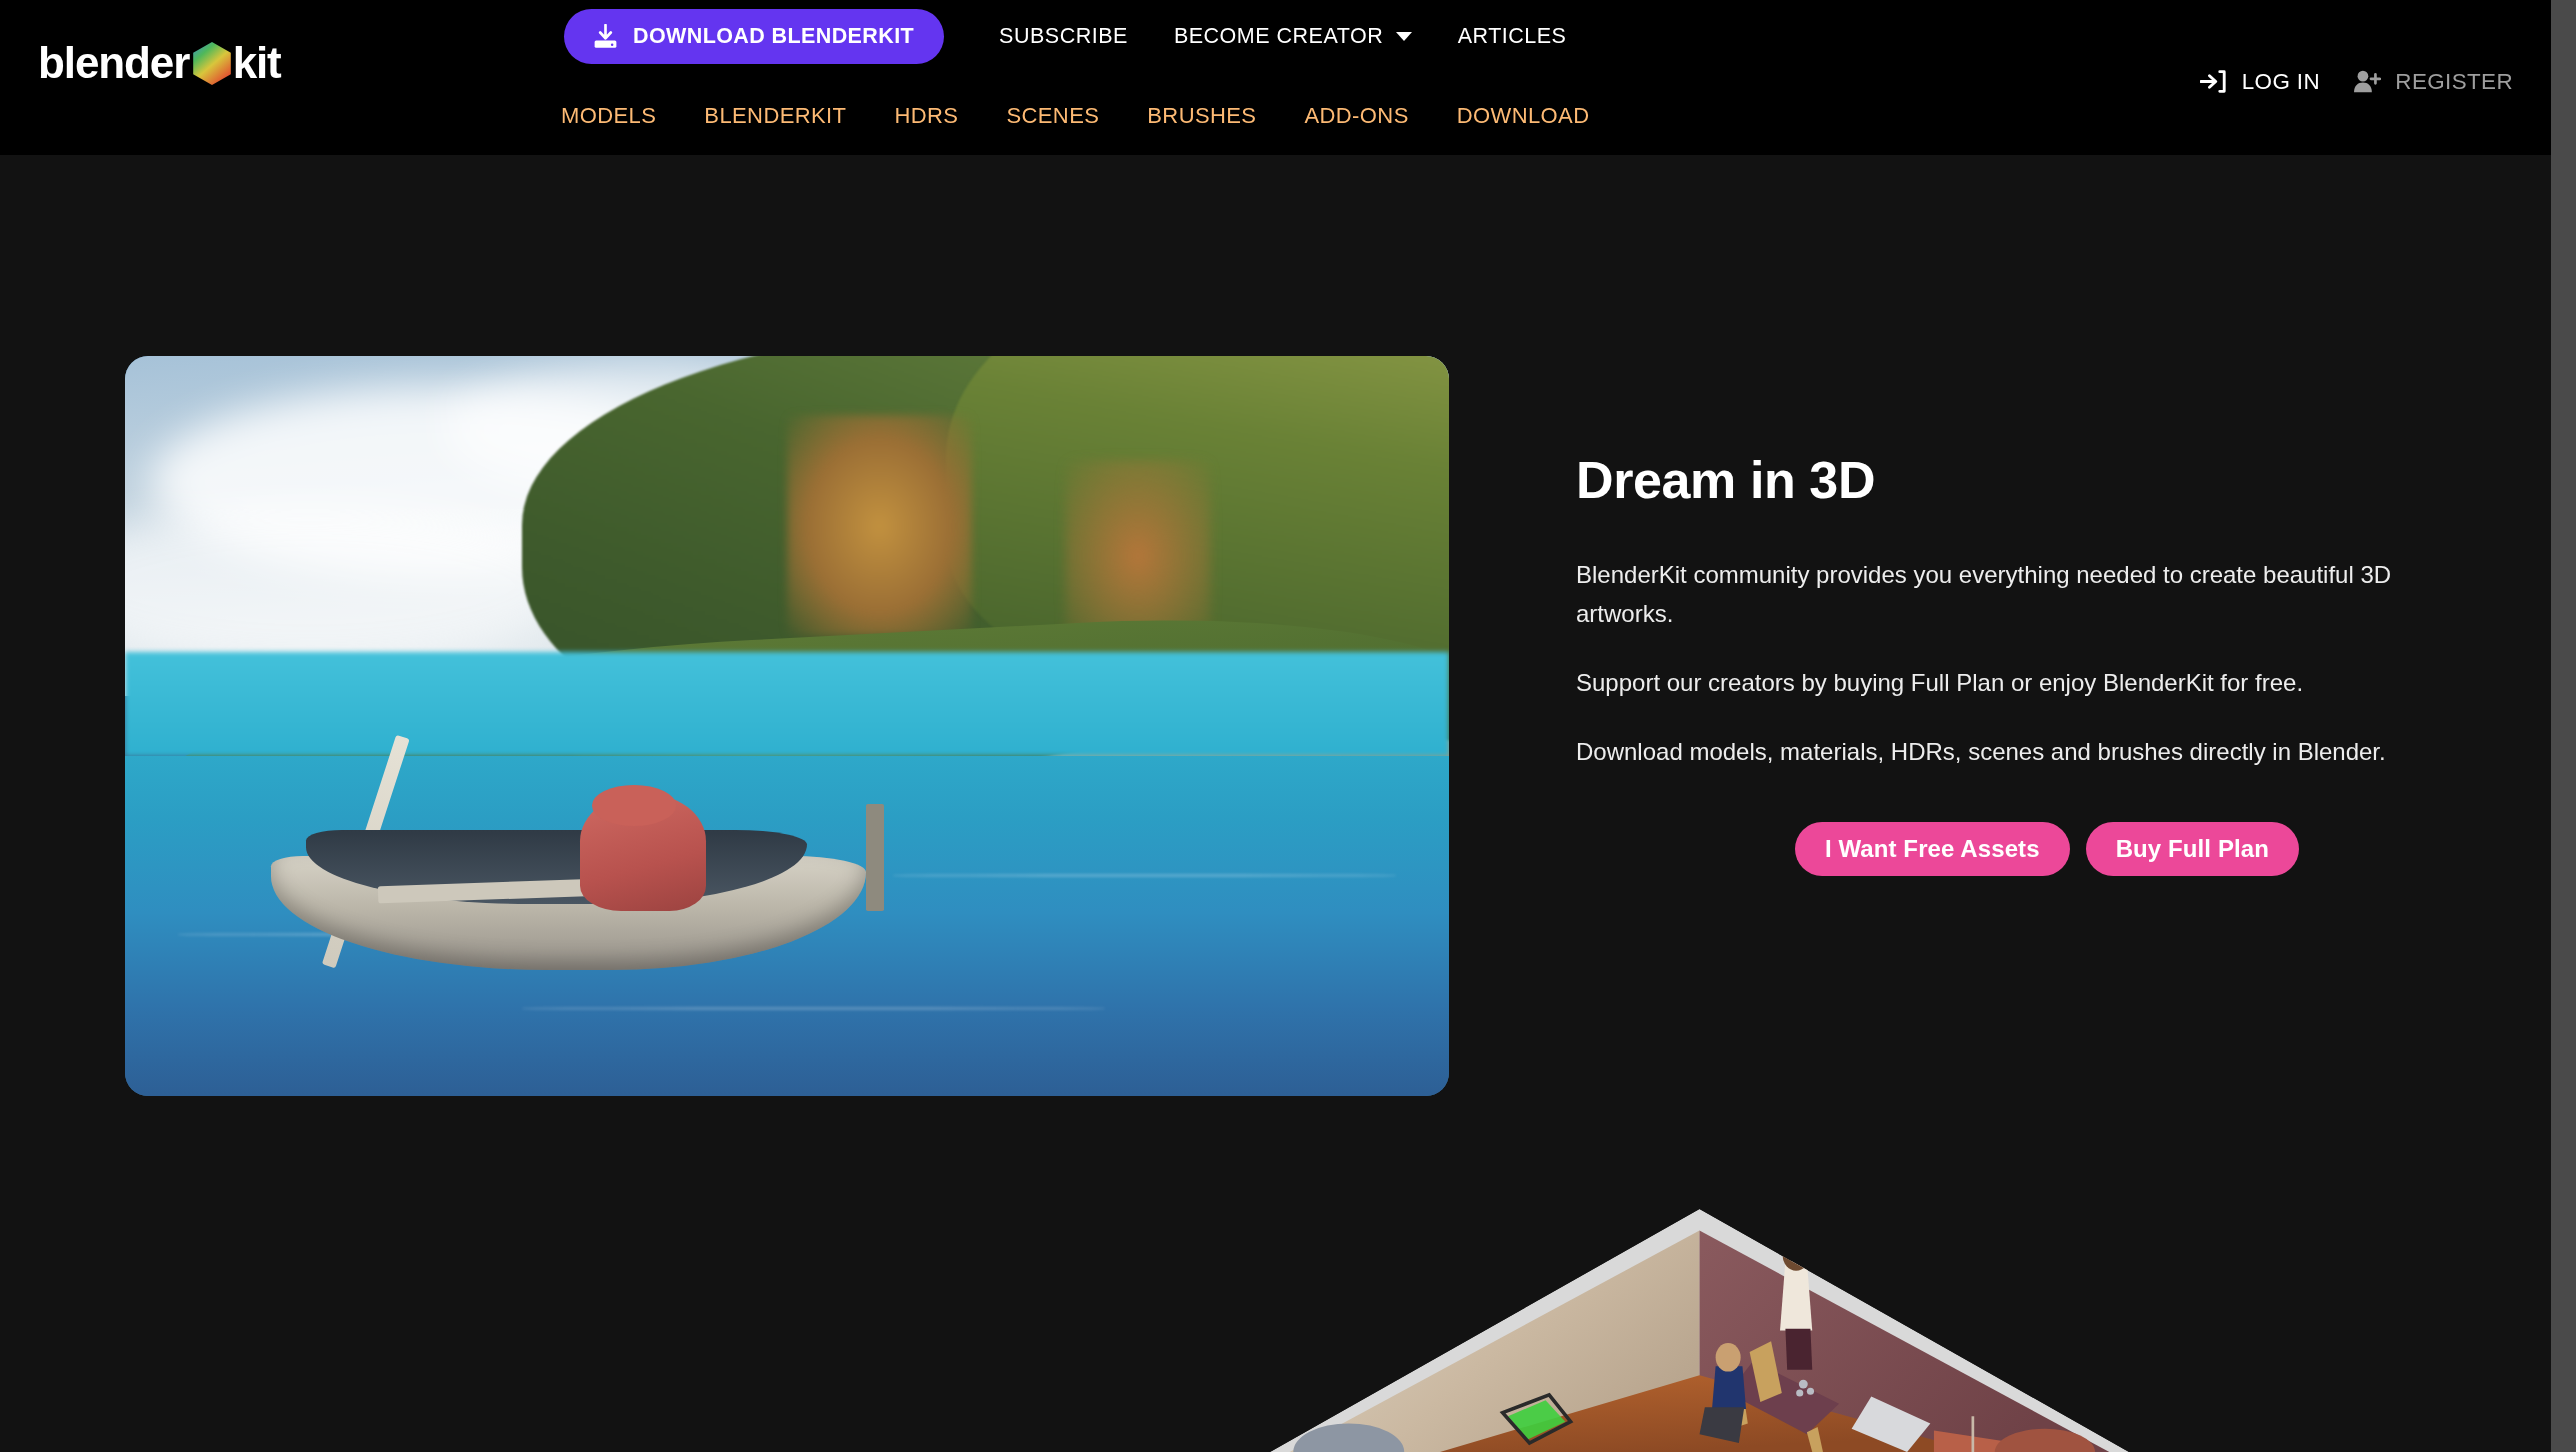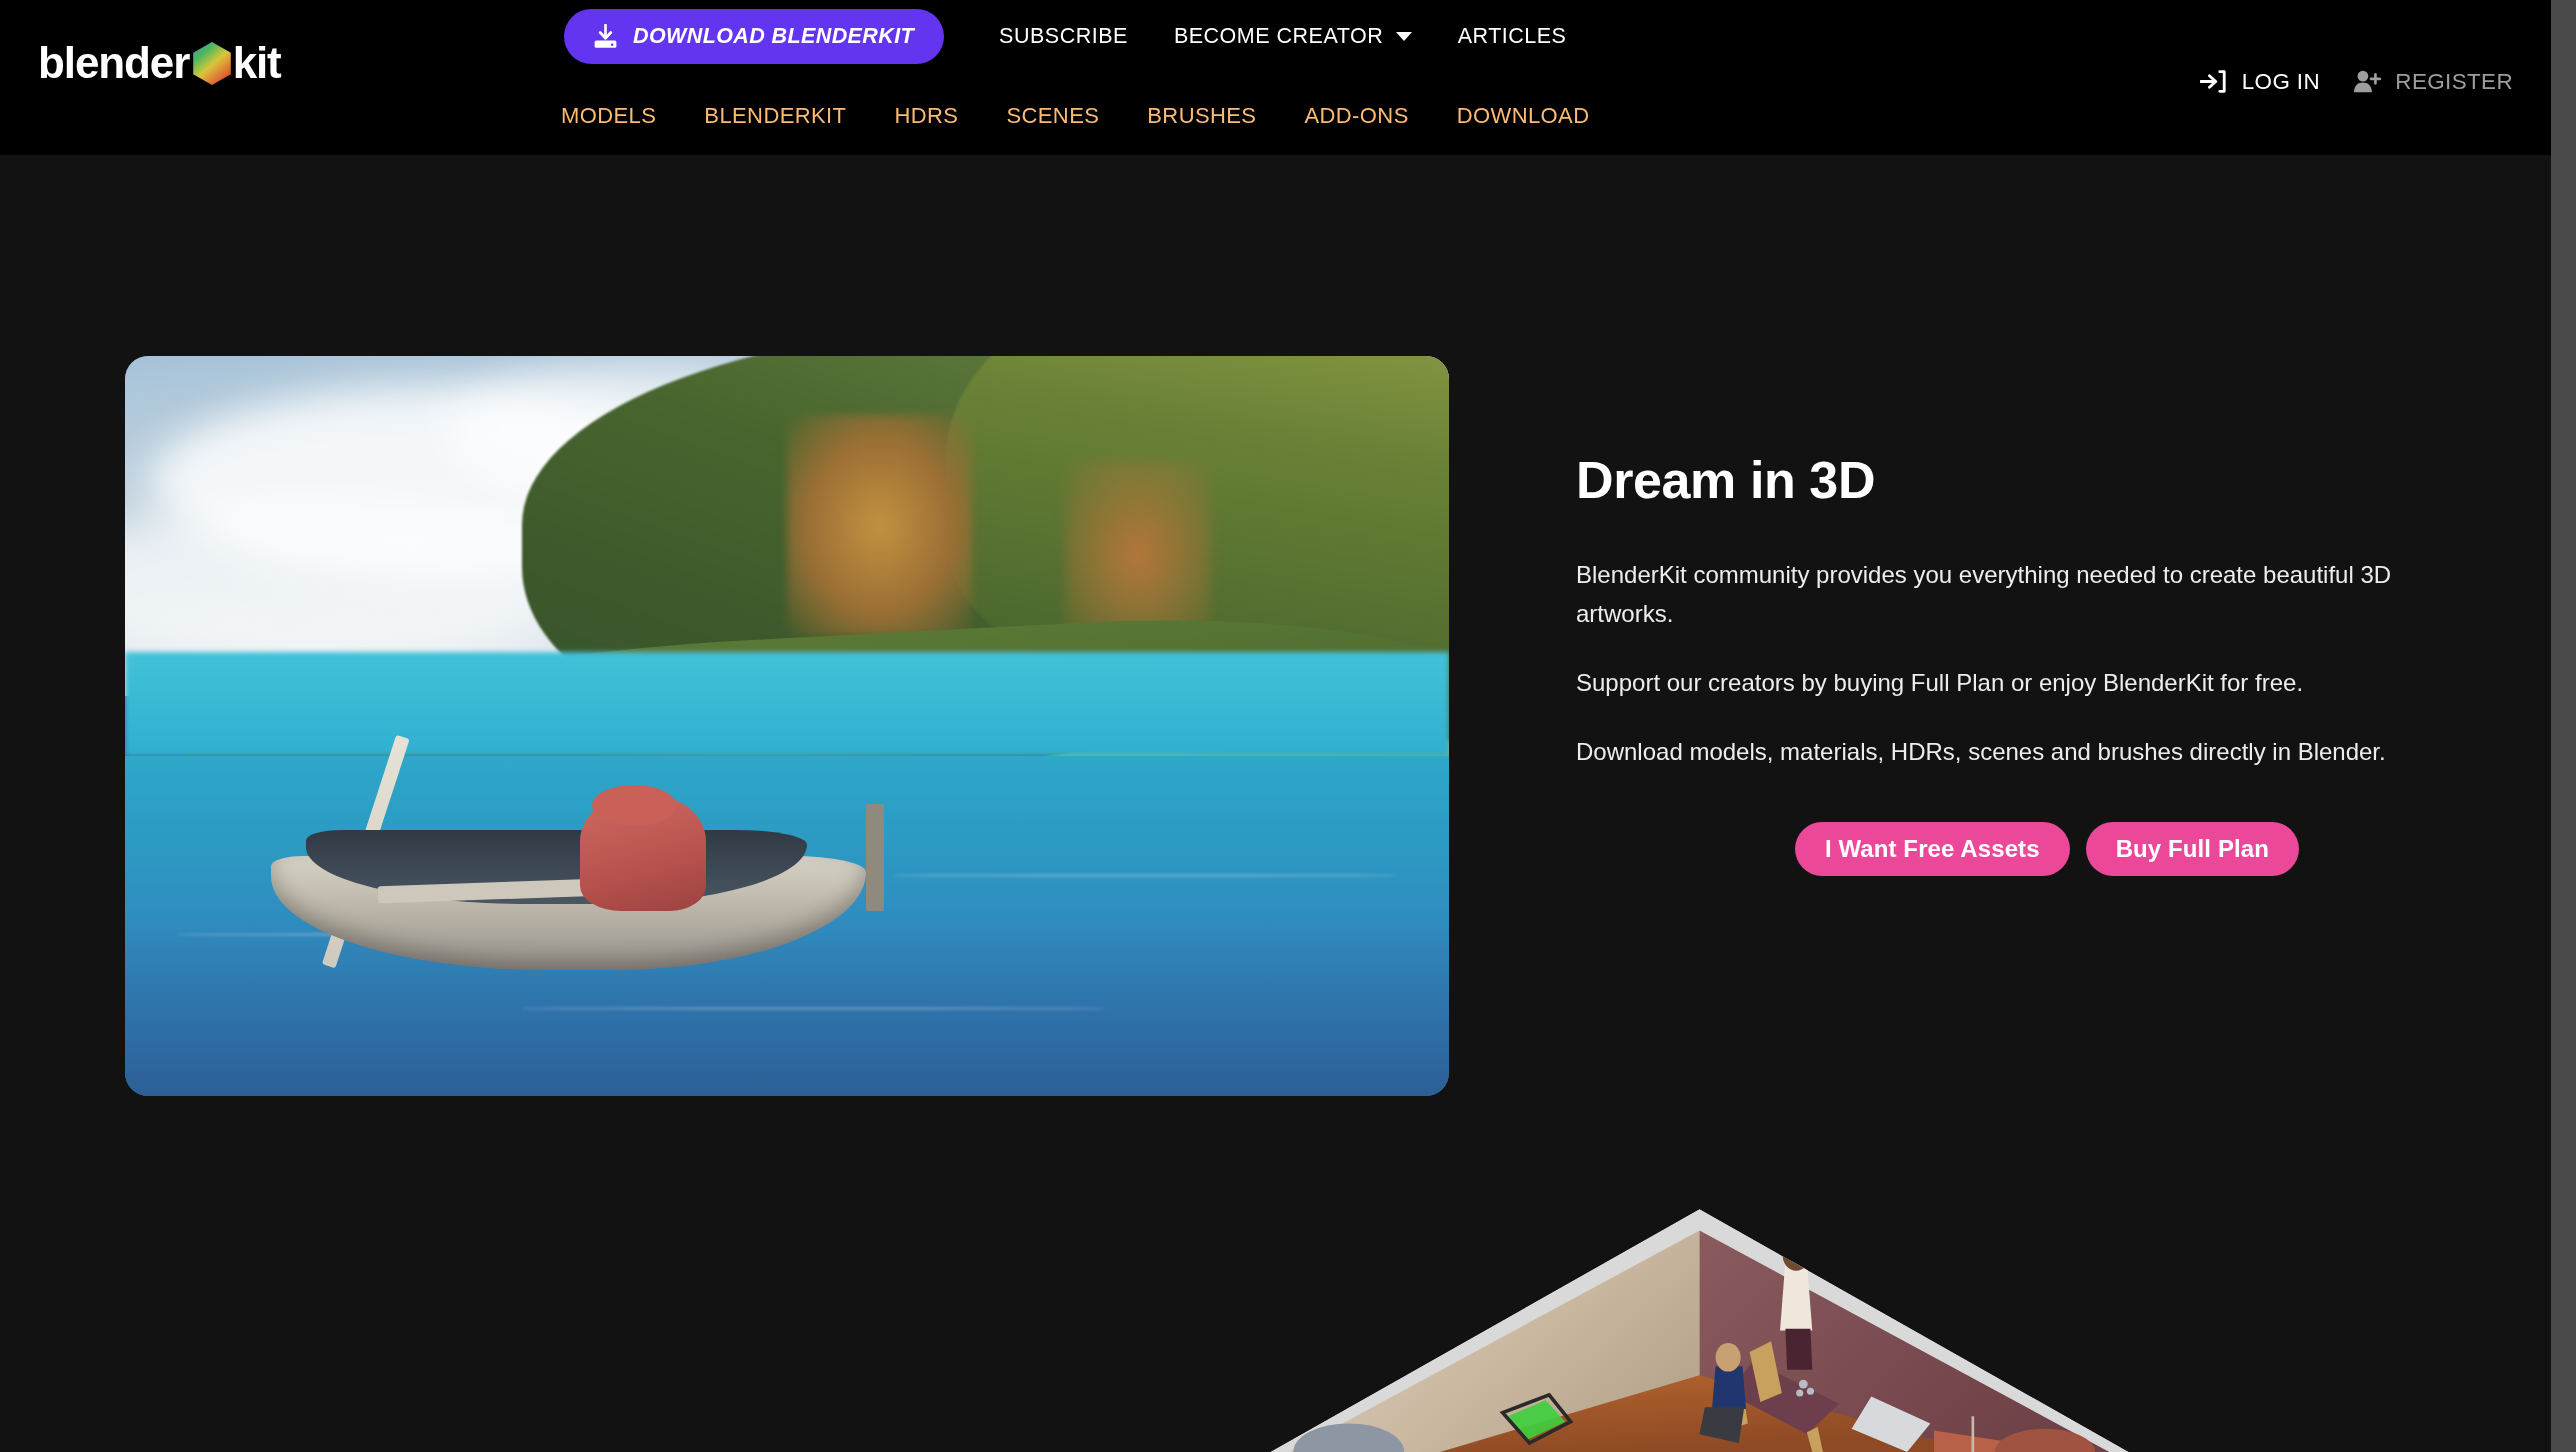--- a/index.html
+++ b/index.html
@@ -73,21 +73,20 @@
     border: none;
     border-radius: 30px;
     height: 55px;
     padding: 0 30px;
     font-size: 21.5px;
     font-weight: bold;
     letter-spacing: 0.4px;
     font-family: "Liberation Sans", sans-serif;
     cursor: pointer;
     white-space: nowrap;
-    font-style: italic;
   }
   .download-btn svg { display: block; flex: 0 0 auto; }
 
   .primary-link {
     color: #ffffff;
     font-size: 21.5px;
     letter-spacing: 0.5px;
     padding: 0 23px;
     white-space: nowrap;
     cursor: pointer;

